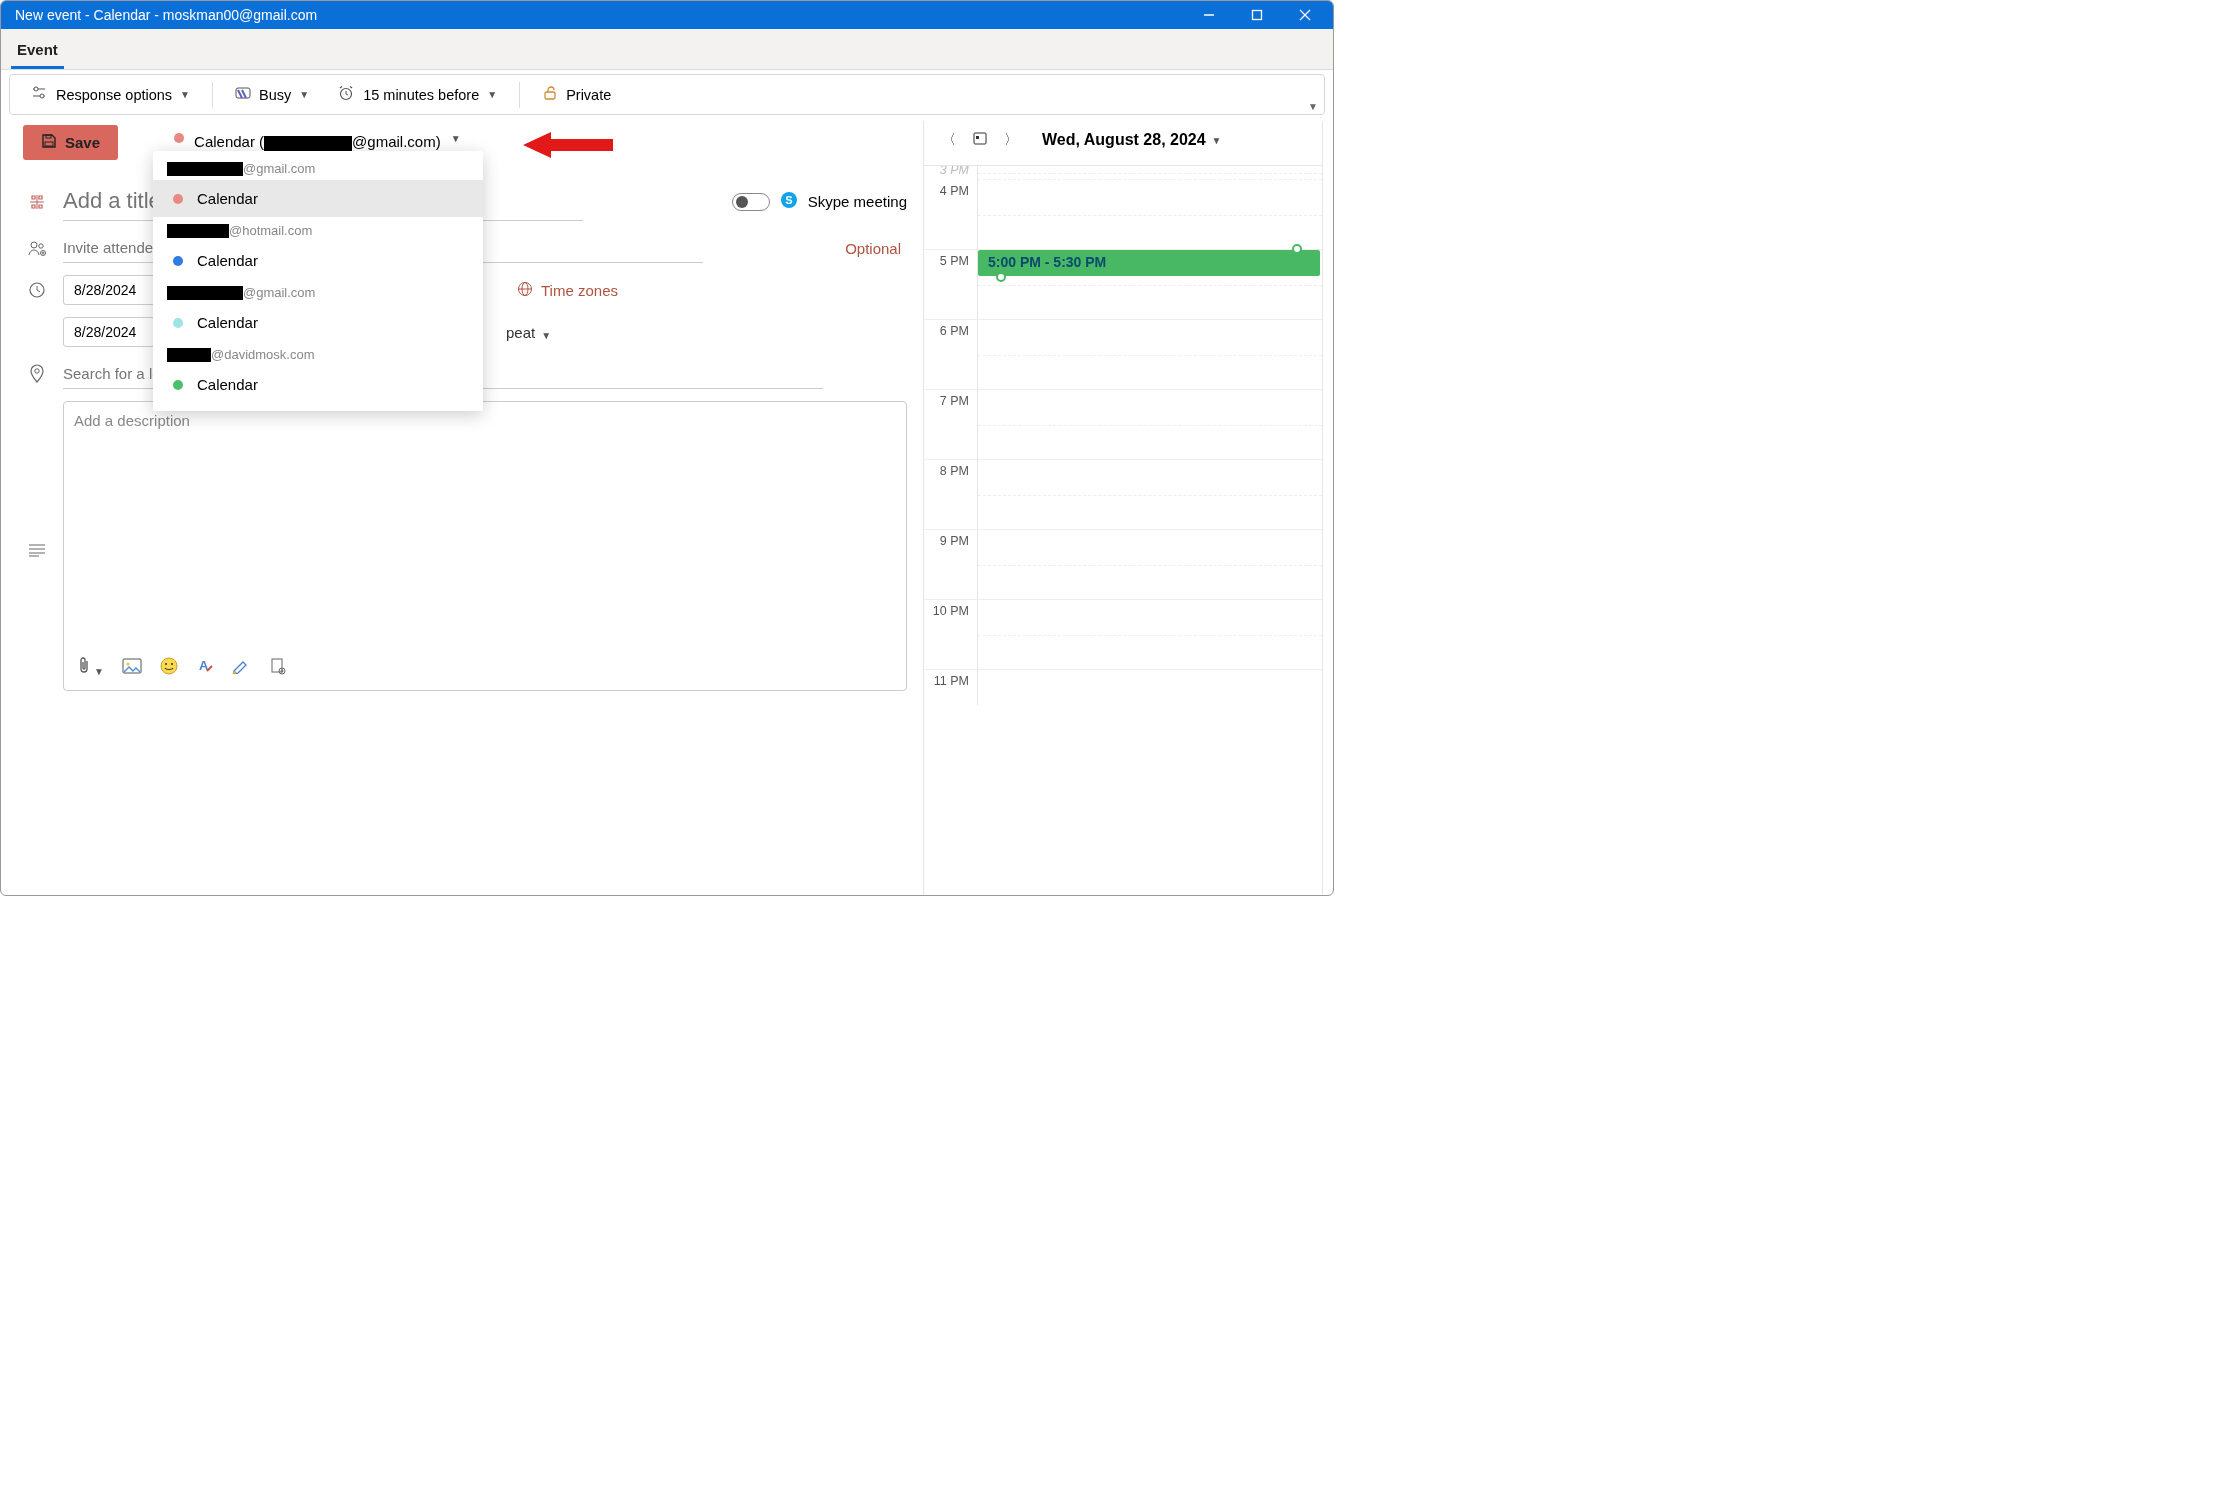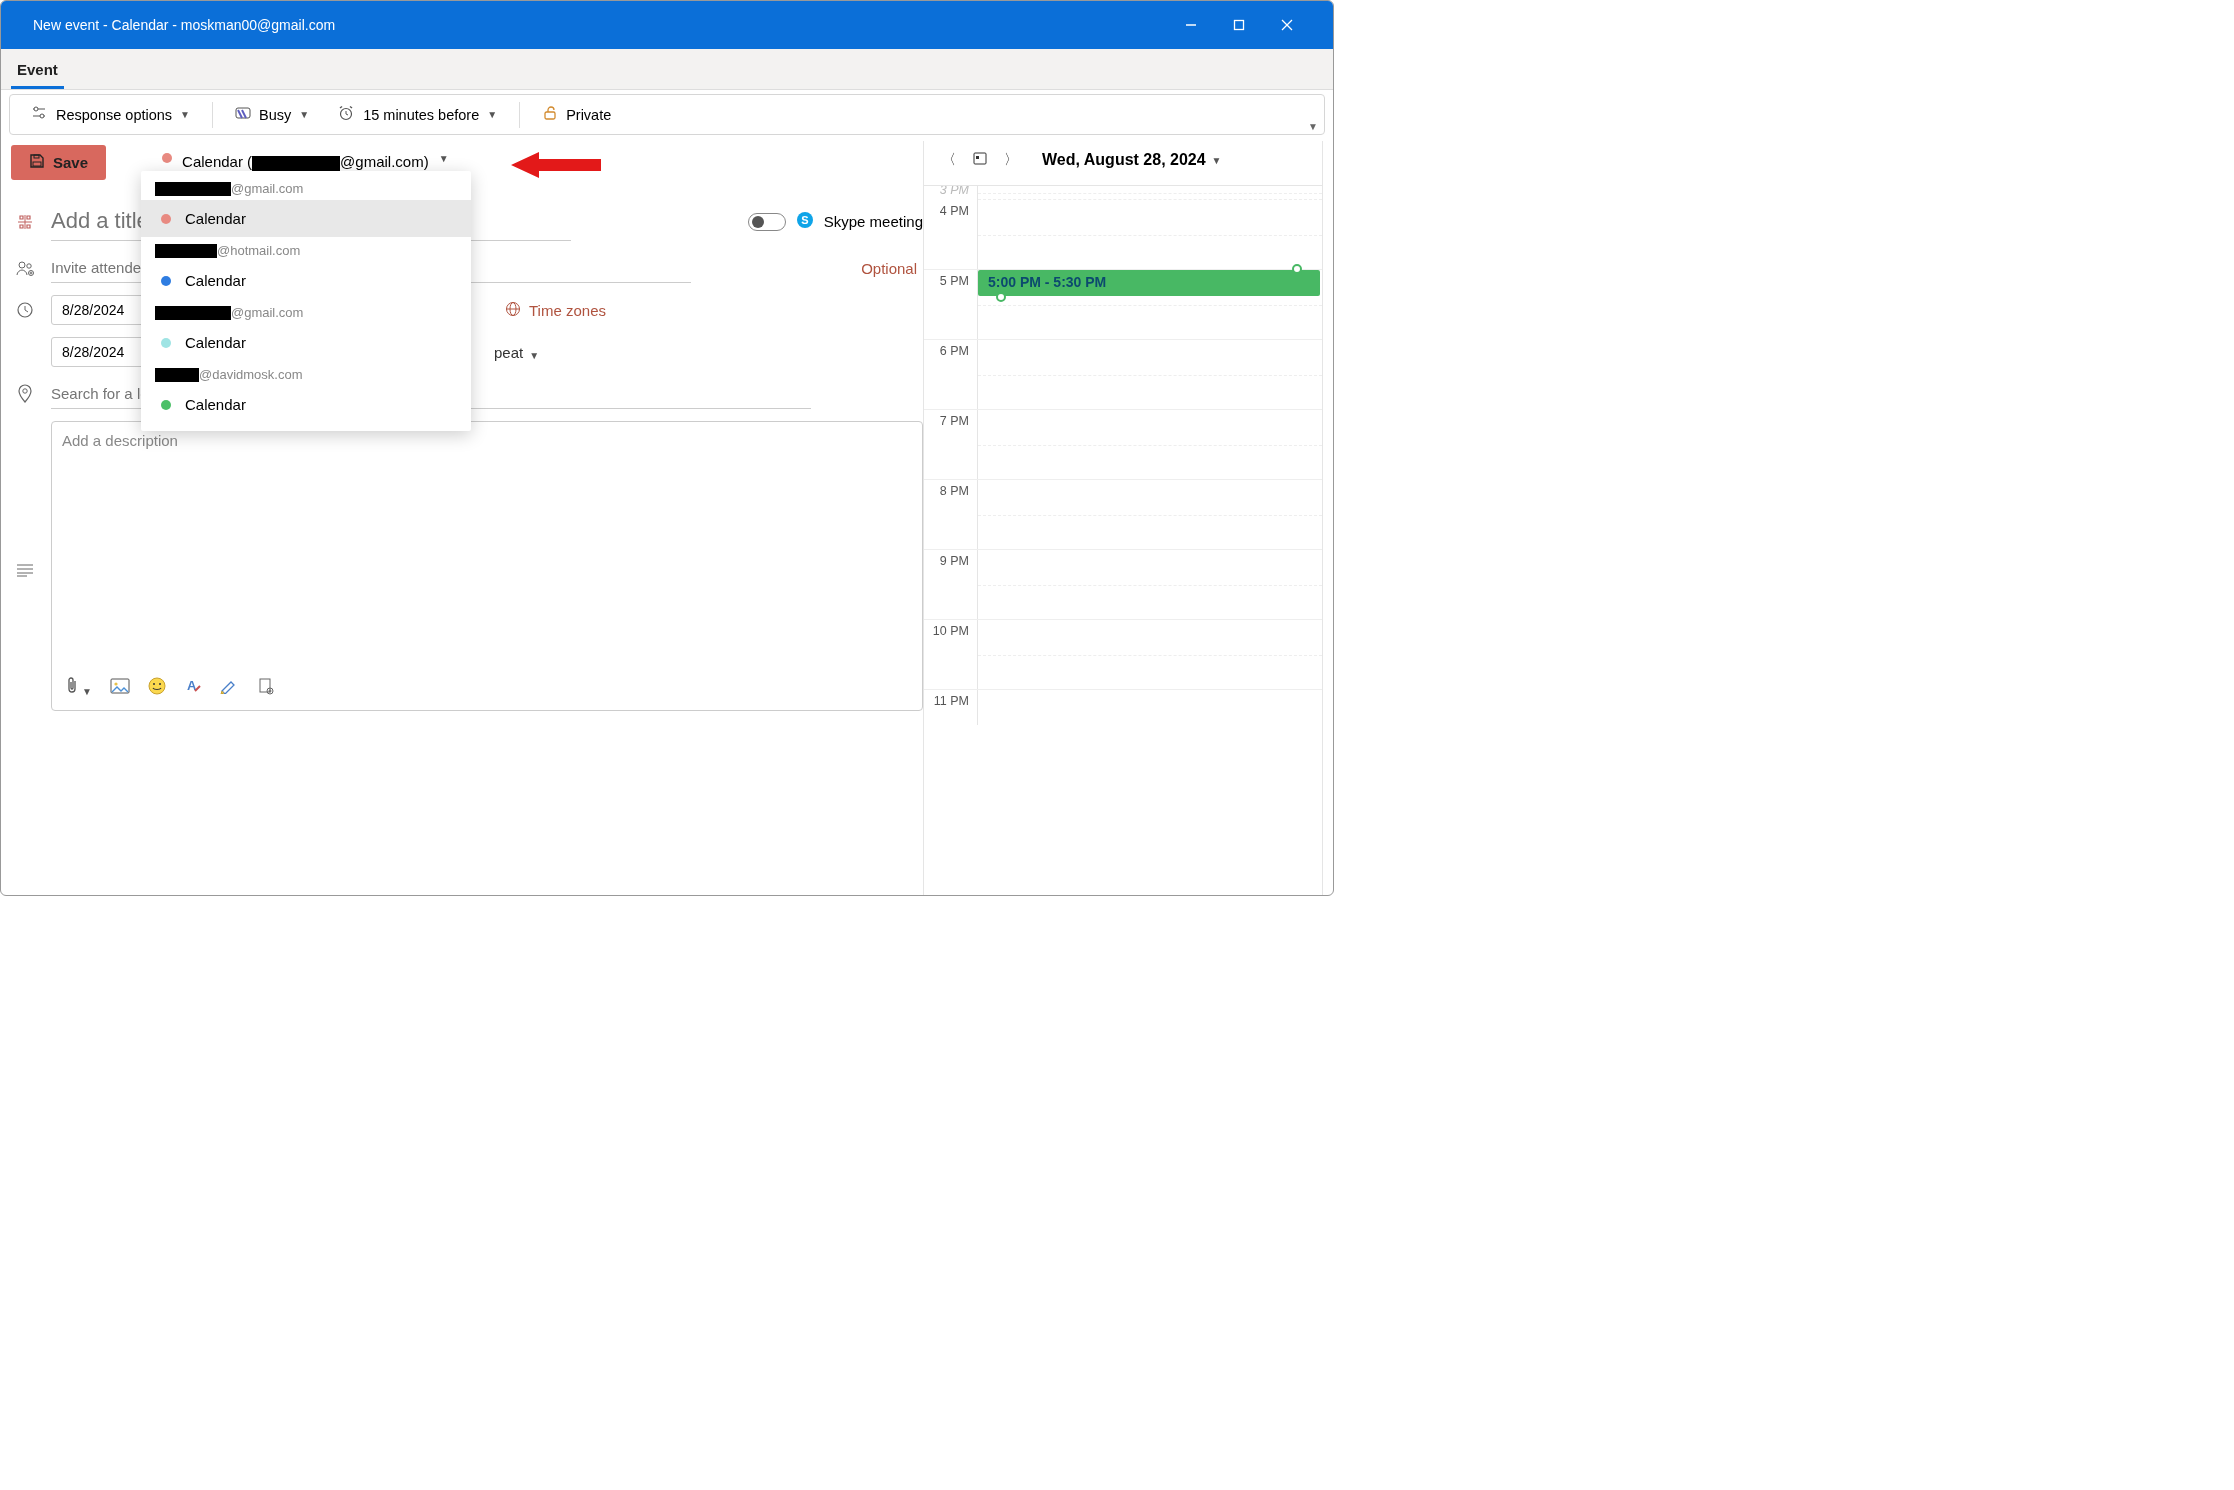--- a/index.html
+++ b/index.html
@@ -1,27 +1,27 @@
 <!DOCTYPE html>
 <html><head>
 <meta charset="utf-8">
 <style>
   * { box-sizing: border-box; margin: 0; padding: 0; font-family: "Segoe UI", Arial, sans-serif; }
   body { background: #fff; width: 1334px; height: 896px; overflow: hidden; border: 1px solid #999; border-radius: 6px; }
-  .titlebar { background: #0B6FD8; color: #fff; height: 48px; display: flex; align-items: center; justify-content: space-between; padding: 0 28px; }
+  .titlebar { background: #0B6FD8; color: #fff; height: 28px; display: flex; align-items: center; justify-content: space-between; padding: 0 10px; }
   .titlebar-title { font-size: 14px; padding-left: 4px; }
   .titlebar-controls { display: flex; gap: 24px; padding-right: 6px; }
   .win-btn { width: 24px; height: 24px; display: flex; align-items: center; justify-content: center; cursor: pointer; }
   .tabs-row { background: #F3F2F1; border-bottom: 1px solid #ddd; padding: 6px 10px 0; display: flex; }
   .tab { padding: 6px 6px 8px; font-size: 15px; font-weight: 600; color: #222; border-bottom: 3px solid #0B6FD8; cursor: pointer; }
   .toolbar { display: flex; align-items: center; gap: 8px; padding: 6px 10px; margin: 4px 8px 6px; border: 1px solid #d6d6d6; border-radius: 4px; background: #fff; position: relative; }
   .tool-btn { display: flex; align-items: center; gap: 8px; padding: 4px 10px; font-size: 14.5px; cursor: pointer; border-radius: 4px; }
   .sep { width: 1px; height: 26px; background: #ddd; margin: 0 4px; }
   .chev { font-size: 10px; color: #555; }
-  .content { display: flex; padding: 0 10px 10px; height: calc(100% - 100px); }
+  .content { display: flex; padding: 0 10px 10px; gap: 16px; height: calc(100% - 100px); margin-left: 12px; }
   .left { flex: 1; position: relative; }
   .right { width: 400px; border: 1px solid #e5e5e5; border-top: none; }
   .row { display: flex; align-items: center; gap: 12px; padding: 4px 0; }
   .icon-col { width: 28px; display: flex; justify-content: center; color: #666; flex-shrink: 0; }
   .save-btn { background: #D8685E; color: #222; border: none; padding: 8px 18px; font-size: 15px; font-weight: 600; display: flex; align-items: center; gap: 8px; cursor: pointer; border-radius: 3px; }
   .cal-selector { display: flex; align-items: flex-start; gap: 10px; font-size: 15px; cursor: pointer; margin-left: 36px; }
   .dot { width: 10px; height: 10px; border-radius: 50%; }
   .dot-red { background: #E88A81; }
   .dot-blue { background: #2F7DE1; }
   .dot-cyan { background: #9FE4E4; }

